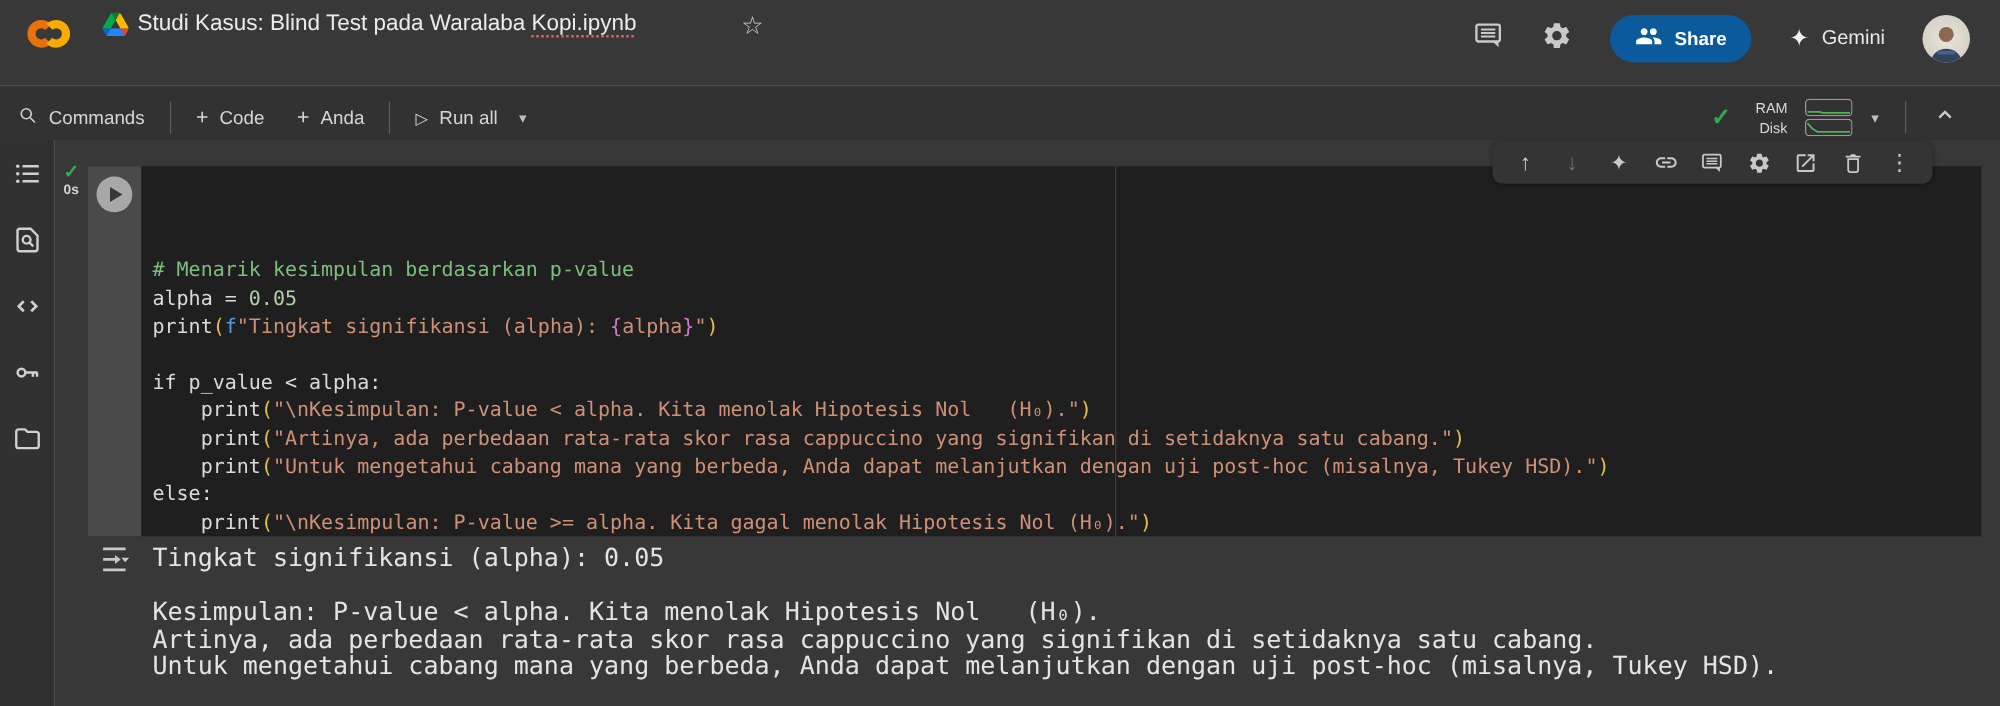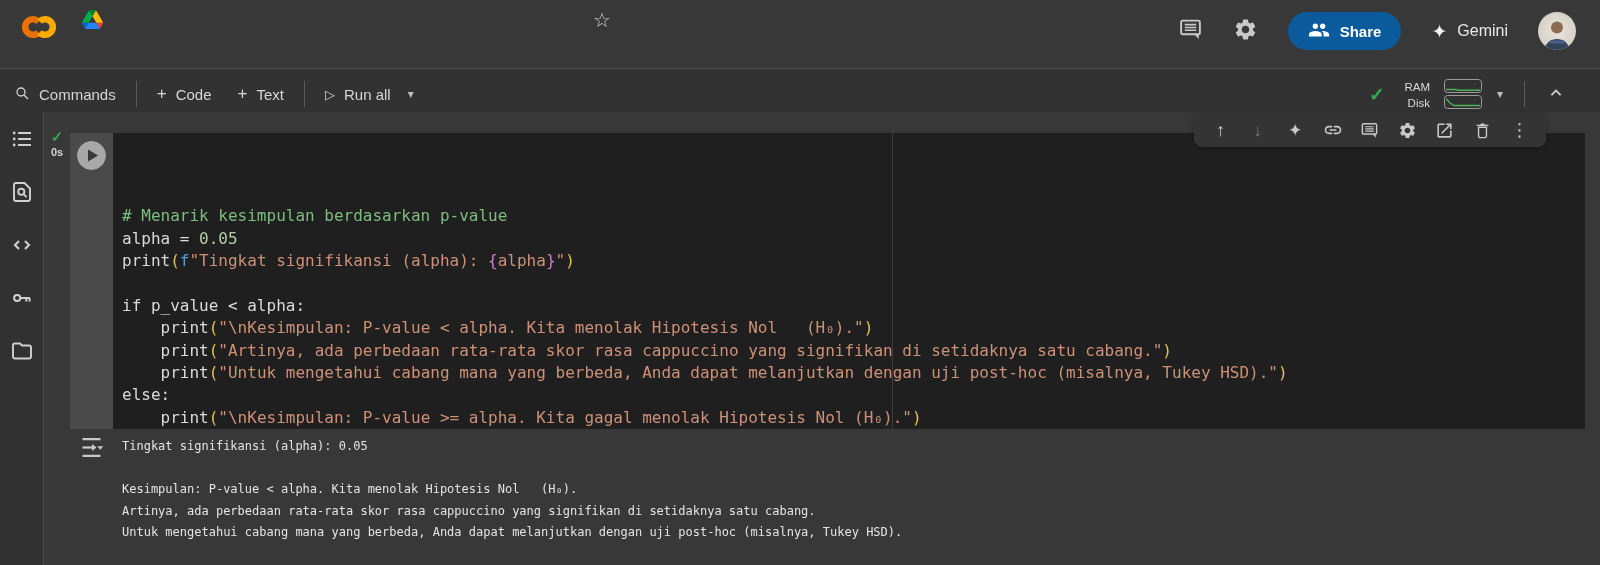--- a/index.html
+++ b/index.html
@@ -62,21 +62,21 @@
   .cell-toolbar { position:absolute; left:1194px; top:1px; width:352px; height:34px; background:#343434;
                   border-radius:8px; box-shadow:0 1px 4px rgba(0,0,0,.35);
                   display:flex; align-items:center; justify-content:space-evenly; }
   .ct-icon { width:22px; text-align:center; color:#c9c9c9; font-size:17px; cursor:pointer; display:flex; justify-content:center; }
   .ct-icon.dim { color:#707070; }
   .ct-icon.glyph-lg { font-size:18px; }
 
   .output { position:absolute; left:70px; top:317px; width:1515px; }
   .output-icon { position:absolute; left:8px; top:5px; cursor:pointer; }
   .output-text { margin-left:52px; padding-top:7px; color:#e4e4e4;
-                 font-family:"DejaVu Sans Mono", monospace; font-size:12px; line-height:21.5px; white-space:pre; }
+                 font-family:"DejaVu Sans Mono", monospace; font-size:20px; line-height:21.5px; white-space:pre; }
 </style>
 </head>
 <body>
 
 <div class="header">
   <div class="logo">
     <svg width="52" height="36" viewBox="0 0 24 24">
       <circle cx="8" cy="12" r="5.2" fill="none" stroke="#E8710A" stroke-width="4.4" stroke-dasharray="24.5 8.2" stroke-dashoffset="-4.1"></circle>
       <circle cx="16" cy="12" r="5.2" fill="none" stroke="#F9AB00" stroke-width="4.4" stroke-dasharray="24.5 8.2" stroke-dashoffset="-20.45"></circle>
     </svg>
@@ -84,20 +84,21 @@
   <div class="drive-icon">
     <svg width="21" height="19" viewBox="0 0 87.3 78">
       <path d="m6.6 66.85 3.85 6.65c.8 1.4 1.95 2.5 3.3 3.3l13.75-23.8H0c0 1.55.4 3.1 1.2 4.5z" fill="#0066da"></path>
       <path d="M43.65 25 29.9 1.2c-1.35.8-2.5 1.9-3.3 3.3l-25.4 44a9.06 9.06 0 0 0-1.2 4.5h27.5z" fill="#00ac47"></path>
       <path d="M73.55 76.8c1.35-.8 2.5-1.9 3.3-3.3l1.6-2.75L86.1 57.5c.8-1.4 1.2-2.95 1.2-4.5H59.8l5.85 11.5z" fill="#ea4335"></path>
       <path d="M43.65 25 57.4 1.2C56.05.4 54.5 0 52.9 0H34.4c-1.6 0-3.15.45-4.5 1.2z" fill="#00832d"></path>
       <path d="M59.85 53H27.5L13.75 76.8c1.35.8 2.9 1.2 4.5 1.2h50.8c1.6 0 3.15-.45 4.5-1.2z" fill="#2684fc"></path>
       <path d="m73.4 26.5-12.7-22c-.8-1.4-1.95-2.5-3.3-3.3L43.65 25l16.15 28h27.45c0-1.55-.4-3.1-1.2-4.5z" fill="#ffba00"></path>
     </svg>
   </div>
+  <div class="nb-title"><span>Studi Kasus: Blind Test pada Waralaba </span><span class="flagged">Kopi.ipynb</span></div>
   <div class="star">☆</div>
 
   <div class="header-right">
     <div>
       <svg width="25" height="25" viewBox="0 0 24 24">
         <rect x="3" y="3.5" width="18" height="13" rx="1.5" fill="none" stroke="#c9c9c9" stroke-width="1.8"></rect>
         <path d="M15.5 16.5 20 21v-4.5z" fill="#c9c9c9"></path>
         <path d="M6.5 7.3h11M6.5 10h11M6.5 12.7h11" stroke="#c9c9c9" stroke-width="1.5"></path>
       </svg>
     </div>
@@ -139,21 +140,21 @@
     <span>Commands</span>
   </div>
   <div class="tb-divider"></div>
   <div class="tb-item">
     <span class="plus">+</span>
     <span>Code</span>
   </div>
   <div style="width:26px"></div>
   <div class="tb-item">
     <span class="plus">+</span>
-    <span>Text</span>
+    <span>Anda</span>
   </div>
   <div class="tb-divider"></div>
   <div class="tb-item">
     <span style="font-size:13px">▷</span>
     <span>Run all</span>
     <span class="caret" style="margin-left:8px">▾</span>
   </div>
 
   <div class="tb-right">
     <span class="check">✓</span>

